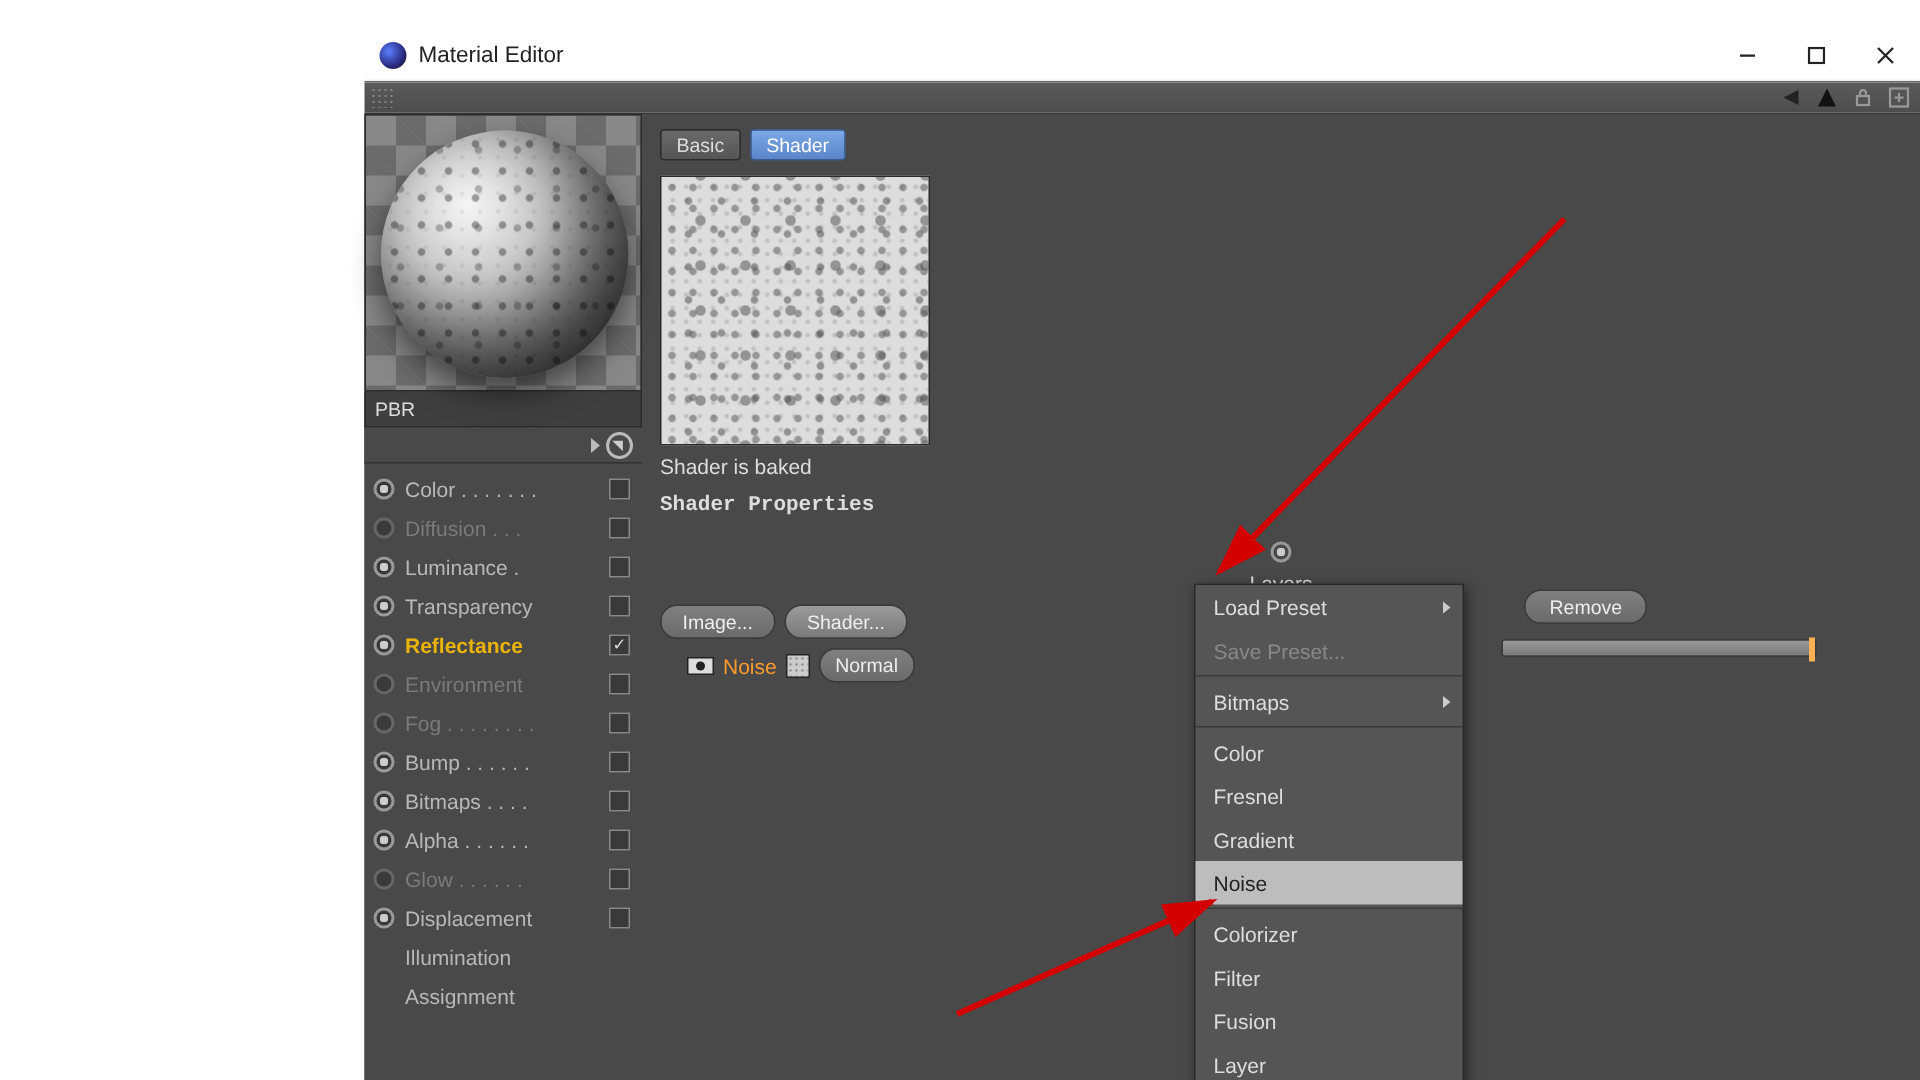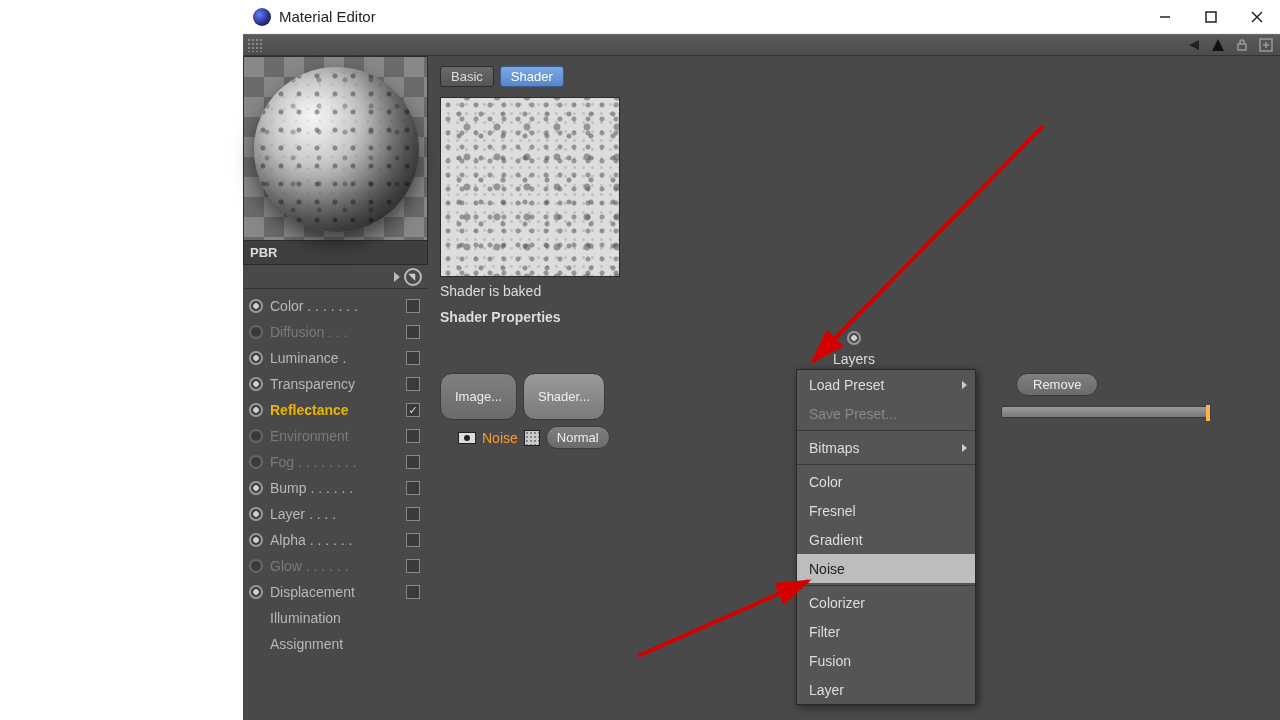--- a/index.html
+++ b/index.html
@@ -1,19 +1,19 @@
 <!DOCTYPE html>
 <html><head>
 <meta charset="utf-8">
 <style>
   * { box-sizing: border-box; margin: 0; padding: 0; font-family: "Segoe UI", Arial, sans-serif; }
   body { background: #fff; width: 1280px; height: 720px; overflow: hidden; position: relative; }
   .window { position: absolute; left: 243px; top: 0; width: 1037px; height: 720px; background: #fff; }
   
-  .titlebar { height: 34px; display: flex; align-items: center; background: #fff; border-bottom: 1px solid #eee; }
+  .titlebar { height: 34px; display: flex; align-items: center; background: #fff; border-bottom: 1px solid #eee; margin-top: 20px; }
   .titlebar .app-icon { width: 18px; height: 18px; border-radius: 50%; background: radial-gradient(circle at 35% 35%, #5a80ff, #2a2a80 60%, #111); margin-left: 10px; }
   .titlebar .title { margin-left: 8px; font-size: 15px; color: #222; }
   .titlebar-spacer { flex: 1; }
   .winbtn { width: 46px; height: 34px; display: flex; align-items: center; justify-content: center; }
   .winbtn svg { stroke: #222; stroke-width: 1.5; fill: none; }
   
   .toolbar-strip { height: 22px; background: linear-gradient(#5a5a5a,#4d4d4d); border-top:1px solid #6a6a6a; border-bottom:1px solid #333; display:flex; align-items:center; }
   .toolbar-strip .grip { width:16px; height:14px; margin-left:4px; background-image: radial-gradient(#888 1px, transparent 1px); background-size:4px 4px; }
   .toolbar-strip .spacer { flex:1; }
   .toolbar-strip .ticon { width:20px; height:20px; display:flex; align-items:center; justify-content:center; margin-right:4px; }
@@ -33,21 +33,21 @@
     overflow:hidden;
   }
   .sphere::after { content:""; position:absolute; inset:0; border-radius:50%;
     background-image:
       radial-gradient(rgba(80,80,80,0.5) 2px, transparent 3px),
       radial-gradient(rgba(100,100,100,0.4) 2px, transparent 3px),
       radial-gradient(rgba(200,200,200,0.3) 1px, transparent 2px);
     background-size: 18px 18px, 26px 26px, 12px 12px;
     mix-blend-mode: multiply;
   }
-  .matname-row { height:24px; background:#3f3f3f; display:flex; align-items:center; padding:0 6px; border:1px solid #2a2a2a; border-top:none;font-weight:bold;}
+  .matname-row { height:24px; background:#3f3f3f; display:flex; align-items:center; padding:0 6px; border:1px solid #2a2a2a; border-top:none;}
   .matname-row span { color:#ddd; font-size:13px; }
   .iconrow { height:24px; background:#494949; display:flex; align-items:center; justify-content:flex-end; padding-right:6px; gap:4px; border-bottom:1px solid #333;}
   .iconrow .arrow-icon { width:0;height:0;border-top:5px solid transparent;border-bottom:5px solid transparent;border-left:6px solid #bbb; }
   .iconrow .cursor-icon { width:18px;height:18px;border:2px solid #bbb;border-radius:50%;display:flex;align-items:center;justify-content:center; }
   .iconrow .cursor-icon::after { content:"";width:0;height:0;border-left:5px solid #ccc;border-bottom:5px solid transparent;border-top:5px solid transparent; transform:rotate(-45deg) translate(1px,-1px);}
   
   .channels { flex:1; padding:4px 0; }
   .chan { display:flex; align-items:center; height:26px; padding:0 8px 0 6px; color:#b8b8b8; font-size:14px; gap:7px;}
   .chan .radio { width:14px;height:14px;border:2px solid #999;border-radius:50%;flex-shrink:0;background:#3a3a3a;}
   .chan .radio.filled { background: radial-gradient(circle,#ccc 40%,#3a3a3a 42%); }
@@ -68,26 +68,26 @@
     background-image:
       radial-gradient(rgba(90,90,90,0.55) 2px, transparent 3px),
       radial-gradient(rgba(70,70,70,0.5) 2px, transparent 3px),
       radial-gradient(rgba(140,140,140,0.35) 1px, transparent 2px),
       radial-gradient(rgba(60,60,60,0.45) 3px, transparent 4px);
     background-size: 14px 14px, 22px 22px, 9px 9px, 30px 30px;
     background-position: 0 0, 7px 5px, 3px 2px, 11px 14px;
     margin-bottom:6px;
   }
   .baked-label { color:#ddd; font-size:14px; margin-bottom:10px; }
-  .props-title { color:#ddd; font-size:14px; font-weight:600; margin-bottom:6px; }
+  .props-title { color:#ddd; font-size:14px; font-weight:600; margin-bottom:16px;font-family:Liberation Mono, monospace; }
   .layers-row { display:flex; align-items:center; gap:6px; margin-bottom:6px;flex-direction:column;}
   .layers-row .radio { width:14px;height:14px;border:2px solid #999;border-radius:50%;}
   .layers-row .radio.filled { background: radial-gradient(circle,#ccc 40%,transparent 42%); }
   .btnrow { display:flex; gap:6px; margin-bottom:6px;}
-  .pillbtn { padding:15px 14px; border-radius:12px; background:linear-gradient(#808080,#6a6a6a); color:#eee; font-size:13px; border:1px solid #3a3a3a; }
+  .pillbtn { padding:3px 14px; border-radius:12px; background:linear-gradient(#808080,#6a6a6a); color:#eee; font-size:13px; border:1px solid #3a3a3a; }
   .pillbtn.hl { background:linear-gradient(#9a9a9a,#7a7a7a); }
   .layer-entry { display:flex; align-items:center; gap:6px; padding-left:18px;}
   .layer-entry .eye { width:18px;height:12px;background:#ddd;border:1px solid #222;position:relative;}
   .layer-entry .eye::after{content:"";position:absolute;left:5px;top:2px;width:6px;height:6px;border-radius:50%;background:#222;}
   .layer-entry .noiselabel { color:#ff9a2e; font-size:14px;}
   .layer-entry .swatch { width:16px;height:16px;border:1px solid #222;
     background:#ccc;
     background-image: radial-gradient(rgba(80,80,80,0.6) 1px,transparent 1px); background-size:4px 4px;}
   .layer-entry .blendbtn { padding:3px 10px; border-radius:12px; background:linear-gradient(#808080,#6a6a6a); color:#eee; font-size:13px; border:1px solid #3a3a3a;}
   .slider-track { position:absolute; left:573px; top:350px; width:210px; height:12px; background:linear-gradient(#9a9a9a,#7a7a7a); border:1px solid #3a3a3a; border-radius:2px;}
@@ -207,21 +207,21 @@
             <span class="label">Fog . . . . . . . .</span>
             <div class="chk"></div>
           </div>
           <div class="chan">
             <div class="radio filled"></div>
             <span class="label">Bump . . . . . .</span>
             <div class="chk"></div>
           </div>
           <div class="chan">
             <div class="radio filled"></div>
-            <span class="label">Layer . . . .</span>
+            <span class="label">Bitmaps . . . .</span>
             <div class="chk"></div>
           </div>
           <div class="chan">
             <div class="radio filled"></div>
             <span class="label">Alpha . . . . . .</span>
             <div class="chk"></div>
           </div>
           <div class="chan disabled">
             <div class="radio" style="visibility: visible;"></div>
             <span class="label">Glow . . . . . .</span>

